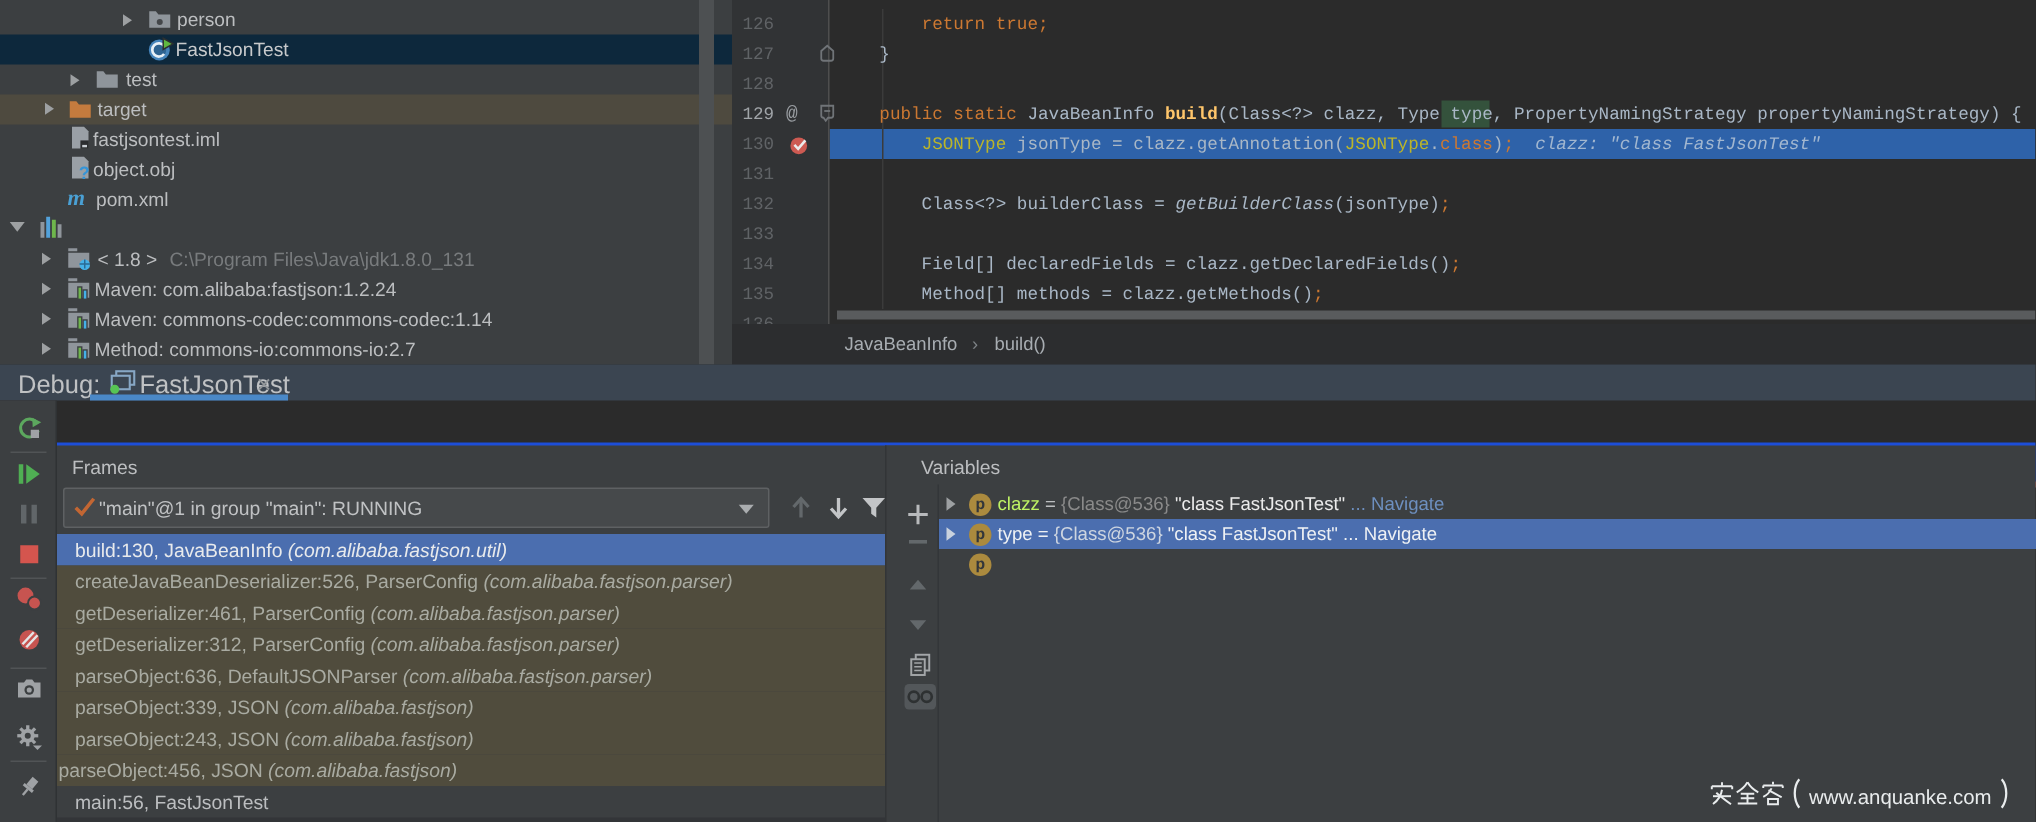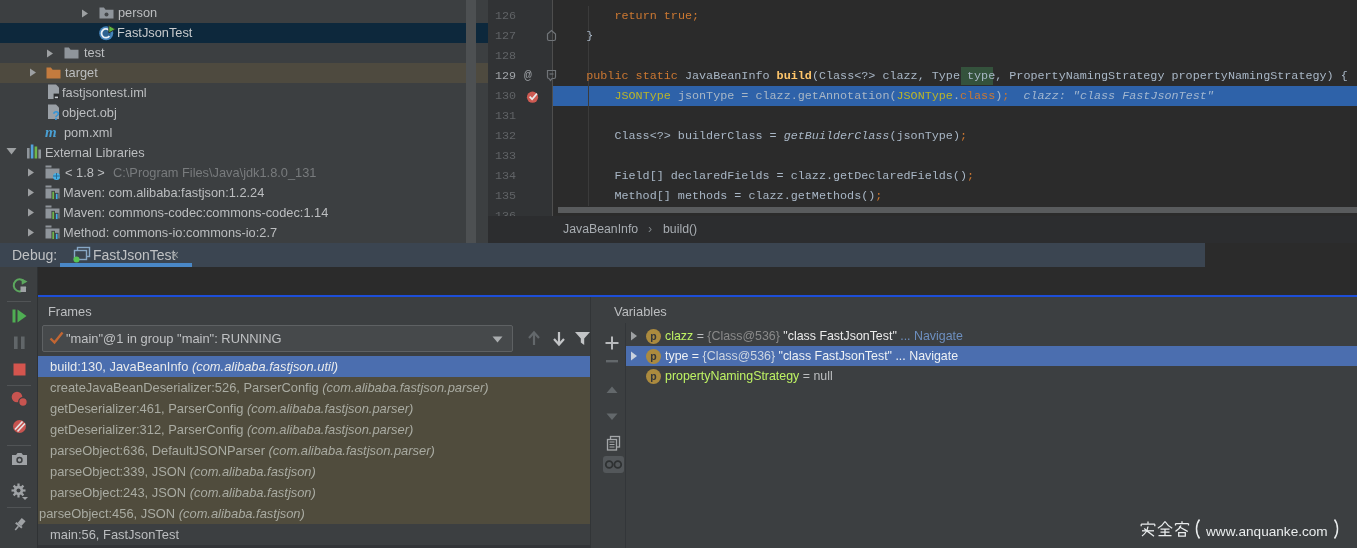--- a/index.html
+++ b/index.html
@@ -17,21 +17,21 @@
 .lnum { position:absolute; left:0; width:28px; text-align:right; font:11.7px/20px "Liberation Mono", monospace; color:#606366; }
 .cline { position:absolute; left:70px; font:11.75px/20px "Liberation Mono", monospace; color:#a9b7c6; white-space:pre; letter-spacing:0px; }
 .kw { color:#cc7832; }
 .ann { color:#bbb529; }
 .mdecl { color:#ffc66b; font-weight:bold; }
 .ital { font-style:italic; }
 .hint { color:#a2b7d0; font-style:italic; }
 
 #crumbs { position:absolute; left:488px; top:216px; width:869px; height:27px; background:#2c2d2f; color:#a8adb2; font-size:12.3px; line-height:27px; }
 
-#dbghead { position:absolute; left:0; top:243px; width:1205px; height:24px; background:#3b4551; color:#bfc1c3; font-size:14px; }
+#dbghead { position:absolute; left:0; top:243px; width:1357px; height:24px; background:#3b4551; color:#bfc1c3; font-size:17px; }
 
 #toolbar { position:absolute; left:38px; top:267px; width:1319px; height:30px; background:#1d4ed8; border-bottom:4px solid #f97316;margin-top:28px; }
 
 #leftbar { position:absolute; left:0; top:267px; width:38px; height:281px; background:#3c3f41; border-right:1px solid #2f3234; }
 .lsep { position:absolute; left:7px; width:24px; height:1px; background:#515456; }
 
 #frames { position:absolute; left:38px; top:297px; width:622px; height:251px; background:#3c3f41; }
 .fhead { position:absolute; font-size:12.9px; color:#bcbec0; }
 .frow { position:absolute; left:0; width:552px; height:21px; font-size:12.9px; line-height:21px; color:#a9aba2; white-space:pre; }
 .frow .pkg { font-style:italic; }
@@ -51,21 +51,20 @@
 <div id="app">
 
 <div id="proj">
   <div class="trow" style="top:3px;"><span class="tlabel" style="left:118px;">person</span></div>
   <div class="trow" style="top:23px; background:#0d283c;"><span class="tlabel" style="left:117px; color:#c8cacc;">FastJsonTest</span></div>
   <div class="trow" style="top:43px;"><span class="tlabel" style="left:84px;">test</span></div>
   <div class="trow" style="top:63px; background:#4e4a3f;"><span class="tlabel" style="left:65px;">target</span></div>
   <div class="trow" style="top:83px;"><span class="tlabel" style="left:62px;">fastjsontest.iml</span></div>
   <div class="trow" style="top:103px;"><span class="tlabel" style="left:62px;">object.obj</span></div>
   <div class="trow" style="top:123px;"><span class="tlabel" style="left:64px;">pom.xml</span></div>
-  <div class="trow" style="top:143px;"><span class="tlabel" style="left:45px;">External Libraries</span></div>
   <div class="trow" style="top:163px;"><span class="tlabel" style="left:65px;">&lt; 1.8 &gt;</span><span class="tlabel" style="left:113px; color:#787b7d;">C:\Program Files\Java\jdk1.8.0_131</span></div>
   <div class="trow" style="top:183px;"><span class="tlabel" style="left:63px;">Maven: com.alibaba:fastjson:1.2.24</span></div>
   <div class="trow" style="top:203px;"><span class="tlabel" style="left:63px;">Maven: commons-codec:commons-codec:1.14</span></div>
   <div class="trow" style="top:223px;"><span class="tlabel" style="left:63px;">Method: commons-io:commons-io:2.7</span></div>
   <div class="abs" style="left:466px; top:0; width:10px; height:243px; background:#4d5052;"></div>
 
   <svg style="left:81px; top:9px;" width="8" height="9">
         <polygon points="1,0.5 7,4.5 1,8.5" fill="#9da0a2"></polygon>
       </svg>
   <svg style="left:99px; top:6px;" width="15" height="13">
@@ -393,21 +392,20 @@
   <svg style="left:536px; top:34px;" width="17" height="15">
         <path d="M1,1 h15 l-5.8,6.5 v6.5 l-3.4,-2.5 v-4 z" fill="#c3c5c7"></path>
       </svg>
 </div>
 
 <div id="vars">
   <span class="fhead" style="position:absolute; left:23px; top:7px;">Variables</span>
   <div class="abs" style="left:34px; top:26px; width:1px; height:225px; background:#333639;"></div>
   <div class="vrow" style="top:29px;"><span class="abs" style="left:39px;"><span class="vname">clazz</span> = <span class="vref">{Class@536}</span> <span class="vstr">"class FastJsonTest"</span><span class="vlink"> ... Navigate</span></span></div>
   <div class="vrow" style="top:49px; background:#4b6eaf; color:#eef1f4;"><span class="abs" style="left:39px;">type = <span style="color:#cdd5e0;">{Class@536}</span> "class FastJsonTest" ... Navigate</span></div>
-  <div class="vrow" style="top:69px;"><span class="abs" style="left:39px;"><span class="vname">propertyNamingStrategy</span> = null</span></div>
 
   <svg style="left:14px; top:39px;" width="14" height="14">
         <path d="M7,0.5 v13 M0.5,7 h13" stroke="#b8babc" stroke-width="2"></path>
       </svg>
   <svg style="left:15px; top:63px;" width="12" height="3">
         <rect width="12" height="2.4" fill="#63686b"></rect>
       </svg>
   <svg style="left:15px; top:89px;" width="12" height="8">
         <polygon points="6,0.5 11.5,7 0.5,7" fill="#63686b"></polygon>
       </svg>

